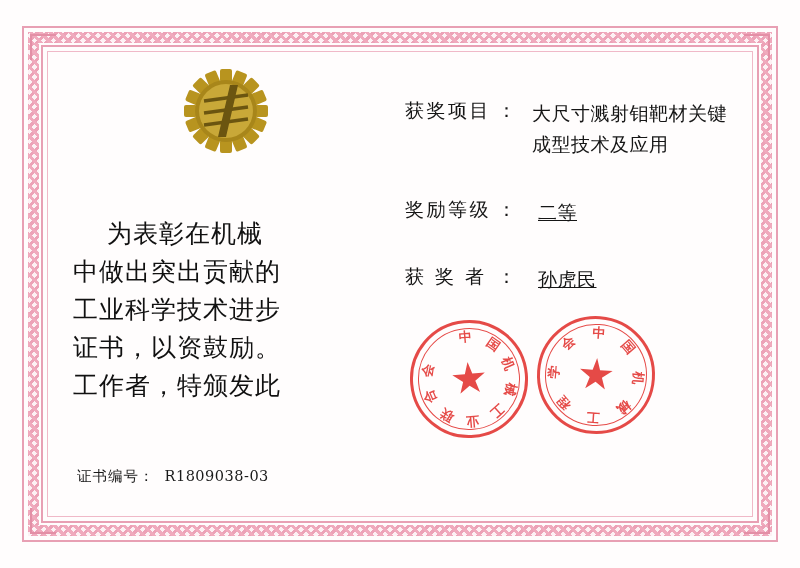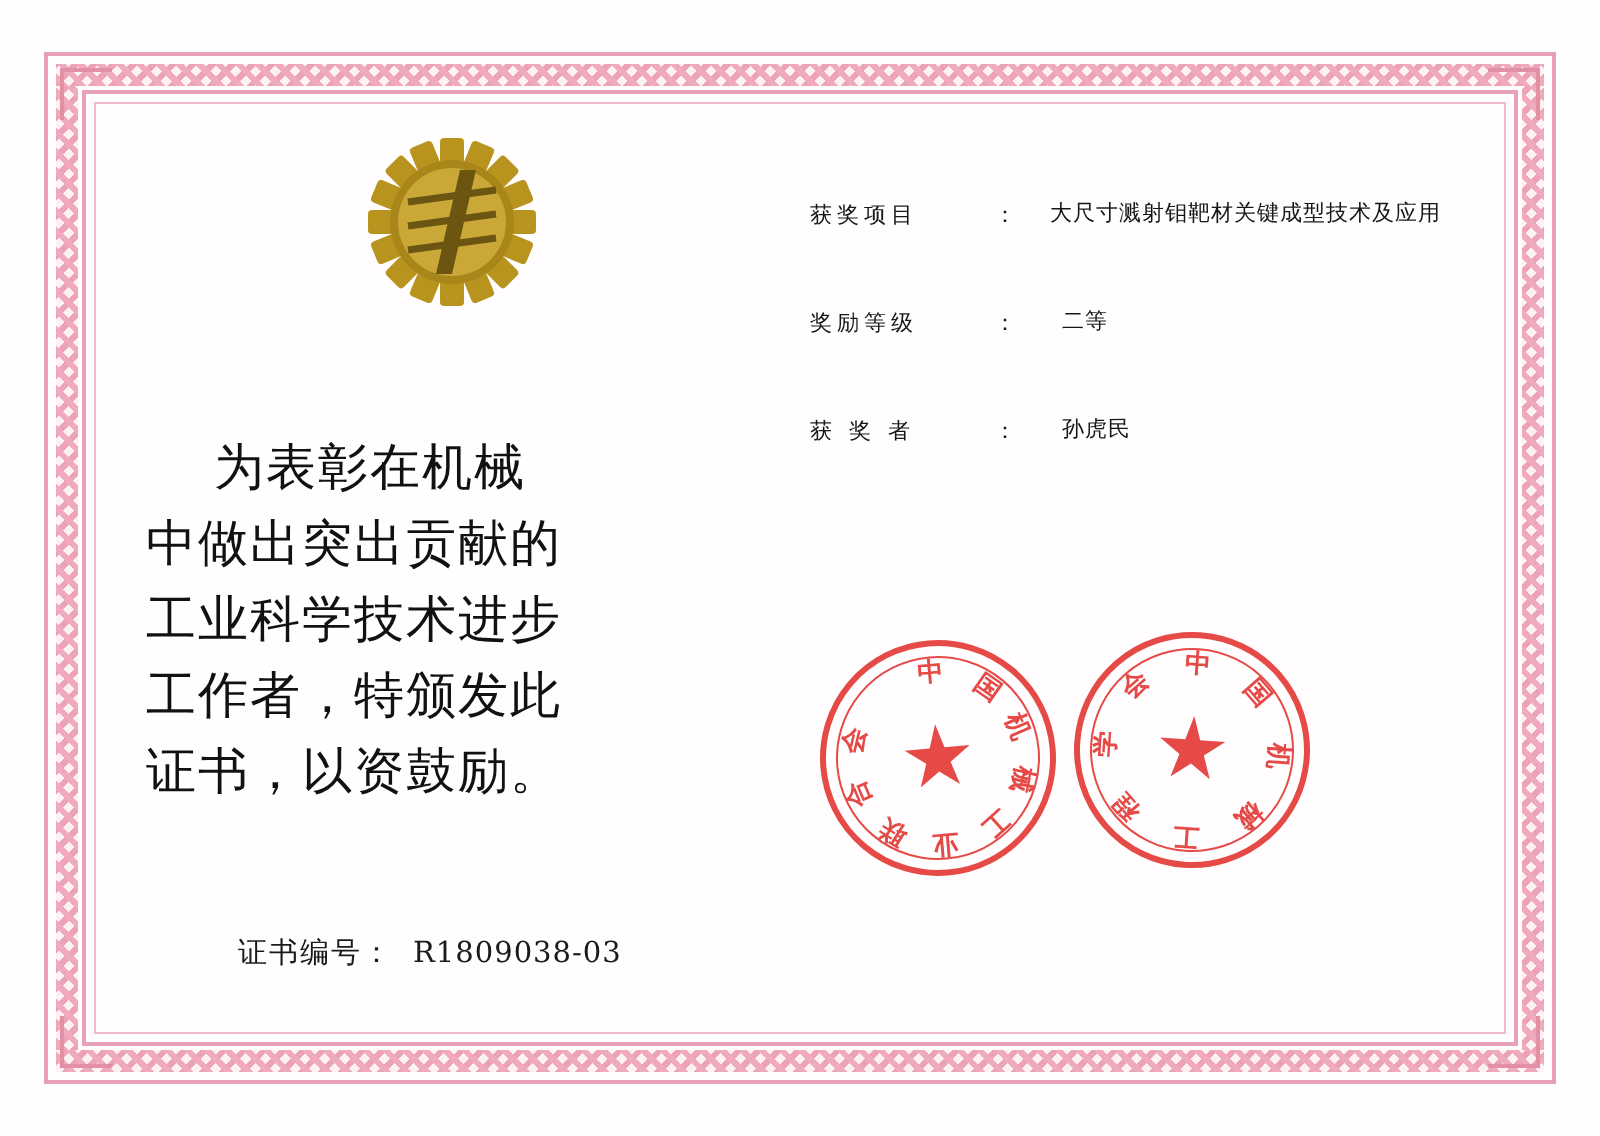--- a/index.html
+++ b/index.html
@@ -128,59 +128,58 @@
   .citation .indent { padding-left: 34px; display: inline-block; margin-top: 41px; }
 
   .cert-no {
     position: absolute;
     left: 22px;
     bottom: 22px;
     font-size: 14.5px;
     color: #1a1a1a;
     white-space: nowrap;
     letter-spacing: 0.5px;
-    margin-left: 42px;
   }
   .cert-no .label { letter-spacing: 1px; }
   .cert-no .value {
     font-family: "DejaVu Serif", "Liberation Serif", serif;
     margin-left: 10px;
     letter-spacing: 0.5px;
   }
 
   
   .right-col {
     position: absolute;
     left: 350px;
     right: 0;
     top: 38px;
   }
   .field {
     display: flex;
-    align-items: center;
+    align-items: flex-start;
     margin-bottom: 36px;
-    font-size: 11px;
+    font-size: 19px;
     color: #161616;
   }
   .field .f-label {
     flex: 0 0 92px;
     letter-spacing: 2.5px;
     white-space: nowrap;
   }
   .field .f-colon {
     flex: 0 0 12px;
   }
   .field .f-value {
     flex: 1 1 auto;
     line-height: 1.65;
     letter-spacing: 0.5px;
     padding-left: 16px;
   }
   .field.award-level .f-value,
-  .field.winner .f-value { padding-left: 22px; }
+  .field.winner .f-value { padding-left: 22px; text-decoration: underline; }
 
   
   .seals {
     position: absolute;
     left: 350px;
     bottom: 58px;
     width: 300px;
     height: 130px;
   }
   .seal {
@@ -290,22 +289,22 @@
             </g>
           </svg>
         </span>
       </div>
 
 
       <div class="citation">
         <div><span class="indent">为表彰在机械</span></div>
         <div>中做出突出贡献的</div>
         <div>工业科学技术进步</div>
+        <div>证书，以资鼓励。</div>
         <div>工作者，特颁发此</div>
-        <div>证书，以资鼓励。</div>
       </div>
 
     </div>
 
     <div class="cert-no">
       <span class="label">证书编号：</span><span class="value">R1809038-03</span>
     </div>
 
     <div class="right-col">
 

